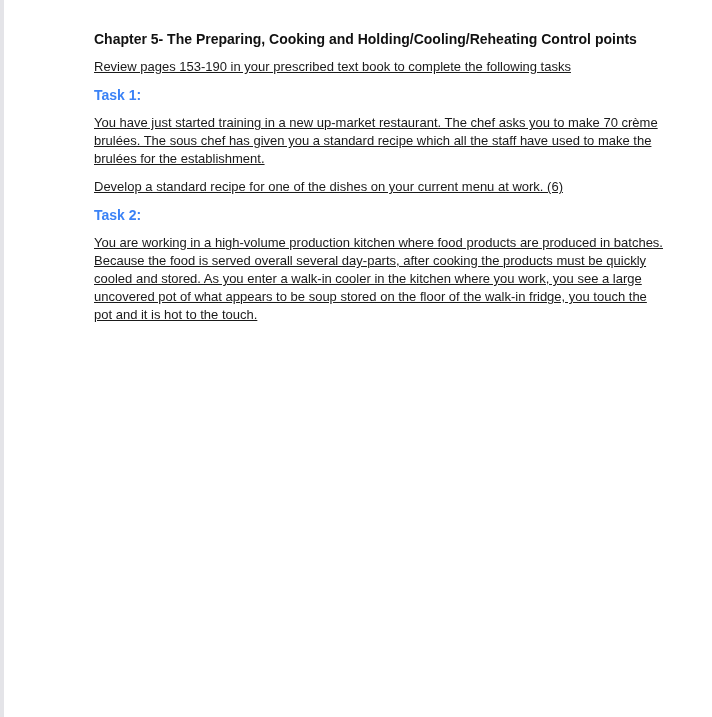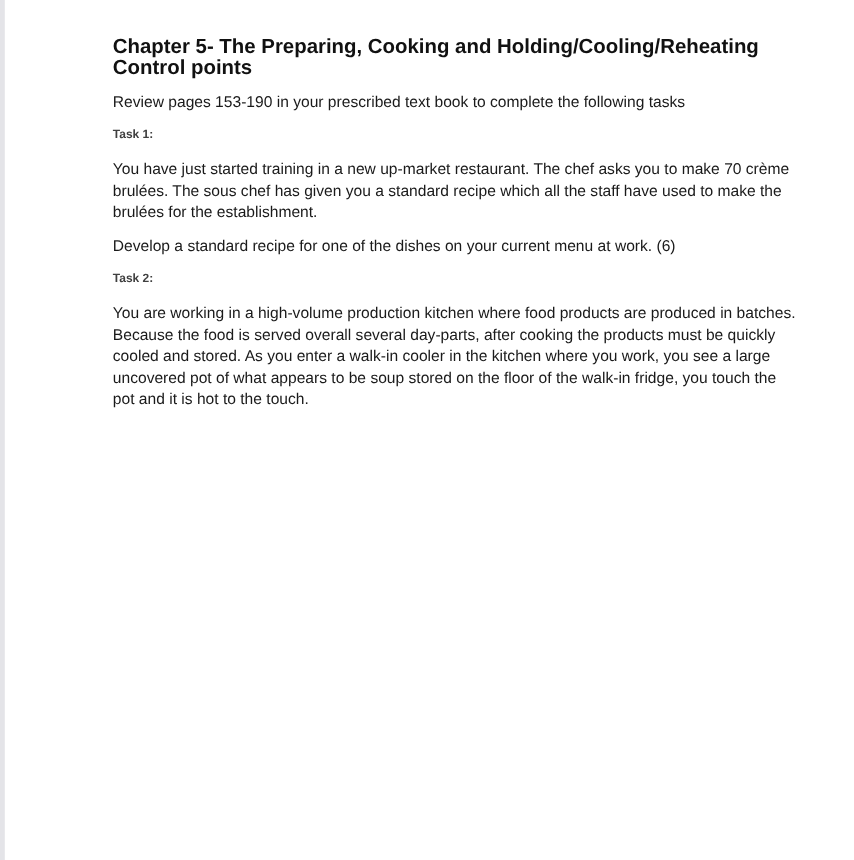--- a/index.html
+++ b/index.html
@@ -11,29 +11,29 @@
     position: relative;
   }
   .left-edge {
     position: absolute; left: 0; top: 0; bottom: 0; width: 4px;
     background: #e4e4e8;
   }
   .page {
     position: absolute; left: 94px; top: 30px; width: 570px;
   }
   .title {
-    font-weight: bold; font-size: 17px; line-height: 18px;
+    font-weight: bold; font-size: 14px; line-height: 18px;
     margin: 0 0 10px 0; color: #111;
   }
   .p {
-    font-size: 13px; line-height: 18px; margin: 0 0 10px 0;
+    font-size: 13px; line-height: 18px; margin: 0 0 10px 0; text-decoration: underline;
   }
   .task {
-    font-weight: bold; font-size: 10px; line-height: 18px;
-    margin: 0 0 10px 0; color: #404040;
+    font-weight: bold; font-size: 14px; line-height: 18px;
+    margin: 0 0 10px 0; color: #3b82f6;
   }
 </style>
 </head>
 <body>
 
 <div class="left-edge"></div>
 
 <div class="page">
   <div class="title">Chapter 5- The Preparing, Cooking and Holding/Cooling/Reheating Control points</div>
   <div class="p">Review pages 153-190 in your prescribed text book to complete the following tasks</div>

